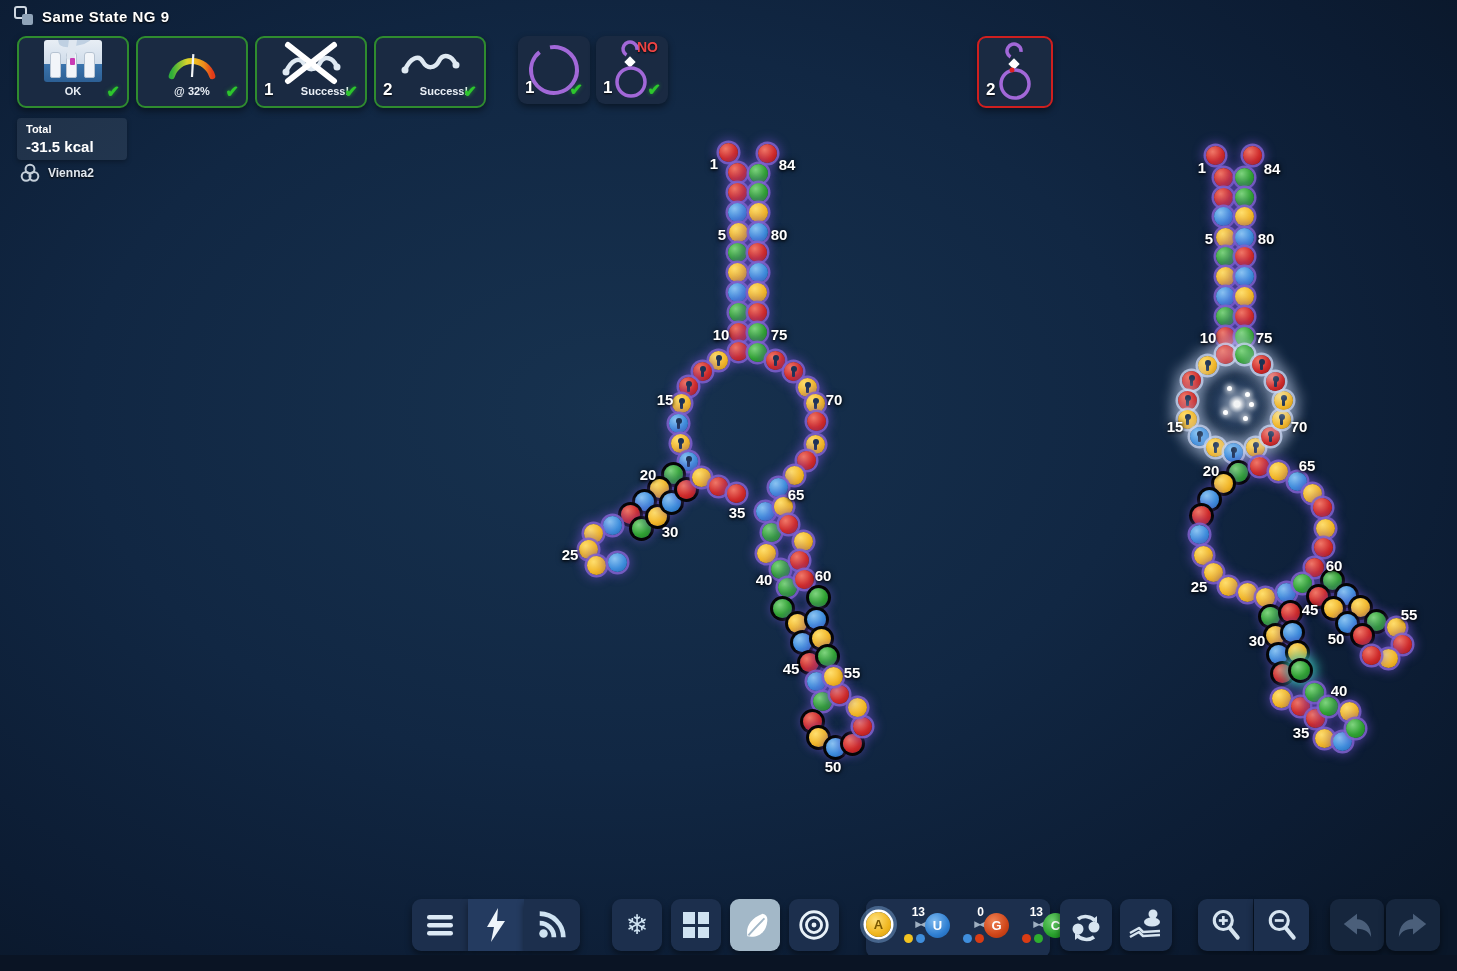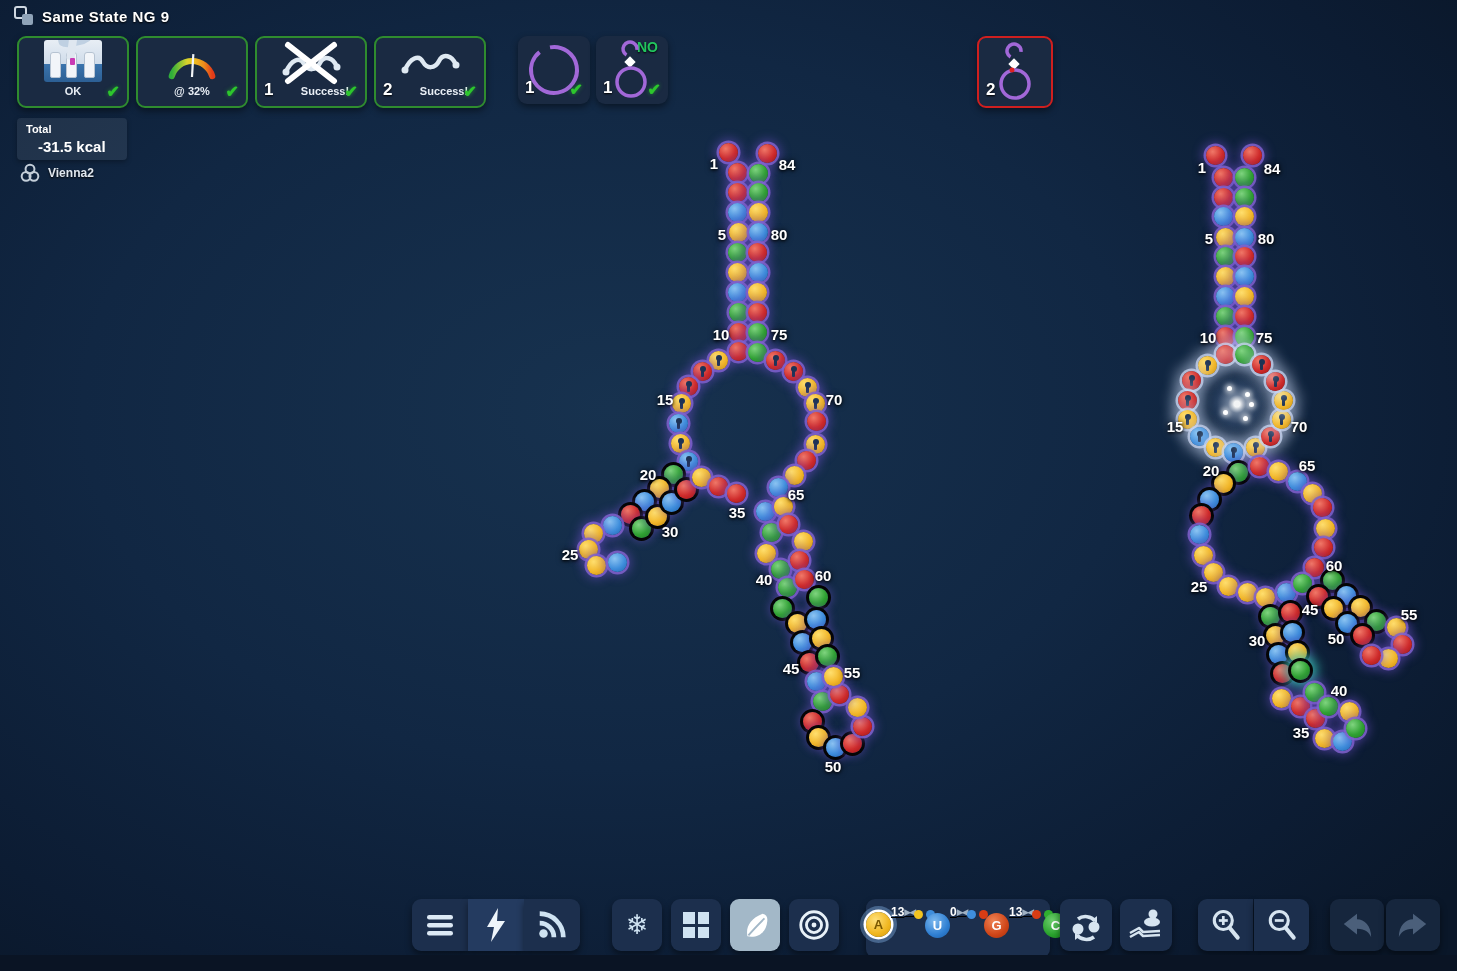--- a/index.html
+++ b/index.html
@@ -16,33 +16,33 @@
   .puzzle-title{position:absolute;left:770px;top:8px;width:380px;text-align:center;color:#cdd5df;font-weight:bold;font-size:13.5px;text-shadow:0 1px 2px #000;}
 
   
   .cbox{position:absolute;top:36px;height:68px;border-radius:9px;background:#1a2a42;box-shadow:0 3px 7px rgba(0,0,0,.45);}
   .cbox.green{border:2px solid #2f8c2f;}
   .cbox.red{border:2px solid #cf1f1f;}
   .cbox .num{position:absolute;left:7px;bottom:6px;color:#fff;font-weight:bold;font-size:17px;text-shadow:0 1px 2px #000;}
   .cbox .clabel{position:absolute;bottom:9px;width:100%;text-align:center;color:#e8eef5;font-weight:bold;font-size:11px;}
   .cbox .check{position:absolute;right:7px;bottom:5px;color:#2dc62d;font-weight:bold;font-size:16px;text-shadow:0 0 4px rgba(40,200,40,.6);}
   .cbox .cicon{position:absolute;left:0;top:2px;width:100%;display:flex;justify-content:center;}
-  .cbox .badge{position:absolute;right:10px;top:3px;color:#22c55e;font-weight:bold;font-size:14px;text-shadow:0 1px 2px #000;}
+  .cbox .badge{position:absolute;right:10px;top:3px;color:#ef4444;font-weight:bold;font-size:14px;text-shadow:0 1px 2px #000;}
 
   .labphoto{width:58px;height:42px;border-radius:3px;position:relative;overflow:hidden;background:linear-gradient(180deg,#e8eef5 0%,#cfdcea 58%,#3b74ad 58%,#2c5f94 100%);}
   .labphoto .tube{position:absolute;bottom:4px;width:9px;height:24px;background:#f2f5f9;border:1px solid #b6c3d2;border-radius:3px 3px 2px 2px;}
   .labphoto .pip{position:absolute;left:24px;top:-6px;width:8px;height:26px;background:#dfe7f0;transform:rotate(8deg);border-radius:2px;}
   .labphoto .piptip{position:absolute;left:26px;top:18px;width:5px;height:7px;background:#c93bb4;border-radius:1px;}
   .labphoto .glove{position:absolute;left:14px;top:-10px;width:34px;height:16px;background:#bfd0e2;transform:rotate(-12deg);border-radius:40%;}
 
   
   .energy{position:absolute;border-radius:4px;background:rgba(255,255,255,.08);padding:5px 9px;box-shadow:0 2px 5px rgba(0,0,0,.3);}
   .energy .t{font-size:11px;font-weight:bold;color:#fff;}
   .energy .q{font-size:11px;font-weight:bold;color:#3fae49;}
-  .energy .v{font-size:15px;font-weight:bold;color:#fff;margin-top:3px;margin-left:12px;}
+  .energy .v{font-size:15px;font-weight:bold;color:#fff;margin-top:3px;}
   .energy .v .delta{color:#3fae49;}
   .engine{position:absolute;left:20px;top:163px;display:flex;align-items:center;gap:8px;color:#dfe6ee;font-weight:bold;font-size:12px;text-shadow:0 1px 2px #000;}
 
   
   #rna-root{position:absolute;inset:0;}
   .nt{position:absolute;width:19px;height:19px;margin:-10px 0 0 -10px;border-radius:50%;
       box-shadow:0 0 0 2.5px rgba(128,98,205,.85),0 0 10px 5px rgba(112,80,205,.42);}
   .nt.b{box-shadow:0 0 0 3px #050505,0 0 9px 4px rgba(112,80,205,.45);}
   .nt.w{box-shadow:0 0 0 2.5px rgba(200,212,240,.75),0 0 13px 7px rgba(215,228,255,.45);}
   .nt.t{box-shadow:0 0 0 3px #050505,0 0 12px 7px rgba(62,200,190,.85);}
@@ -64,21 +64,21 @@
   .tb.active{background:#a3b8c8;}
   .tb.dim{background:#16263d;}
   .tbgroup{position:absolute;top:899px;height:52px;border-radius:9px;background:#1c2f4d;box-shadow:0 4px 7px rgba(0,0,0,.45);}
   .palette{display:flex;align-items:flex-start;padding-top:7px;}
   .base-circle{width:25px;height:25px;border-radius:50%;display:flex;align-items:center;justify-content:center;font-weight:bold;font-size:13px;color:#fff;flex:none;cursor:pointer;}
   .base-A{background:radial-gradient(circle at 38% 32%,#ffe07a,#f0b61f 60%,#cc930c);color:#7a5800;}
   .base-U{background:radial-gradient(circle at 38% 32%,#7db9ef,#2f7fd2 60%,#1b5da6);}
   .base-G{background:radial-gradient(circle at 38% 32%,#ef8354,#cf4518 60%,#a32f0d);}
   .base-C{background:radial-gradient(circle at 38% 32%,#6ecf6e,#28a12c 60%,#177c1e);}
   .base-sel{box-shadow:0 0 0 2.5px #fff,0 0 0 6px rgba(150,200,255,.35);}
-  .pairblk{display:flex;flex-direction:row;align-items:flex-start;width:34px;flex:none;text-decoration:underline;}
+  .pairblk{display:flex;flex-direction:column;align-items:flex-end;width:34px;flex:none;}
   .pairblk .cnt{color:#fff;font-weight:bold;font-size:12px;line-height:12px;}
   .pairblk .bow{color:#9fb0c2;font-size:9px;letter-spacing:-2px;line-height:12px;}
   .pairblk .dots{display:flex;gap:3px;margin-top:4px;}
   .pairblk .dots i{width:9px;height:9px;border-radius:50%;display:block;}
   .d-A{background:#f2c320;} .d-U{background:#3f8edc;} .d-G{background:#d93c14;} .d-C{background:#2fae2f;}
 </style>
 </head>
 <body>
 
 <div class="stage">

